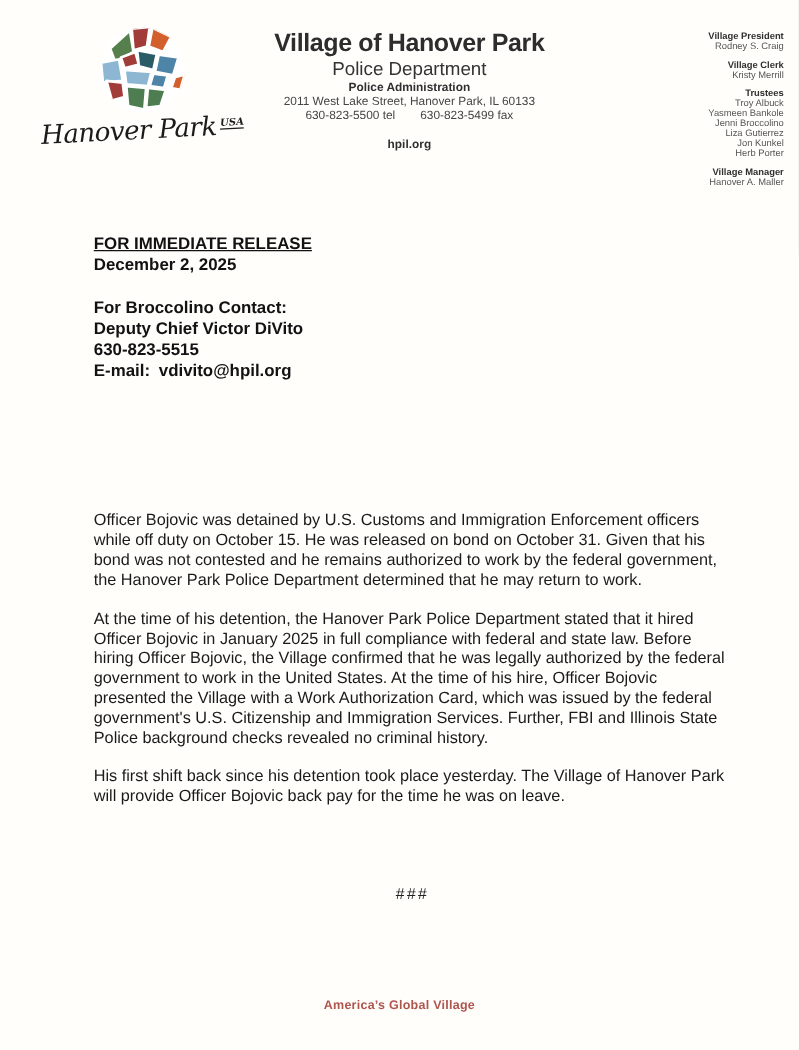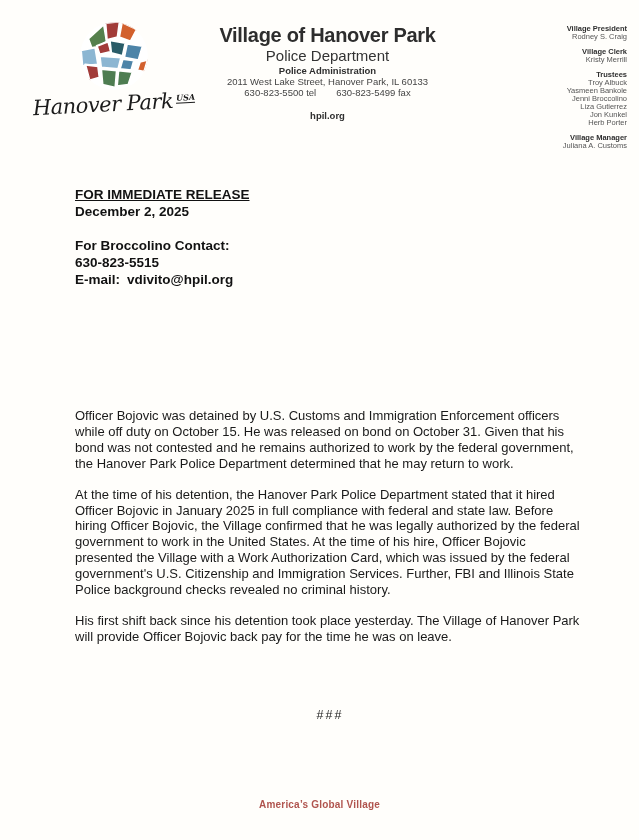--- a/index.html
+++ b/index.html
@@ -132,29 +132,30 @@
       <div class="official-title">Trustees</div>
       <div class="official-name">Troy Albuck</div>
       <div class="official-name">Yasmeen Bankole</div>
       <div class="official-name">Jenni Broccolino</div>
       <div class="official-name">Liza Gutierrez</div>
       <div class="official-name">Jon Kunkel</div>
       <div class="official-name">Herb Porter</div>
     </div>
     <div class="official-group">
       <div class="official-title">Village Manager</div>
-      <div class="official-name">Juliana A. Customs</div>
+      <div class="official-name">Hanover A. Maller</div>
     </div>
   </div>
 
   <div class="release">
     <div class="release-label">FOR IMMEDIATE RELEASE</div>
     <div class="release-date">December 2, 2025</div>
     <div class="contact">
       <div>For Broccolino Contact:</div>
+      <div>Deputy Chief Victor DiVito</div>
       <div>630-823-5515</div>
       <div><span>E-mail:</span><span class="email-name">vdivito@hpil.org</span></div>
     </div>
   </div>
 
 
   <div class="body-text">
     <p>Officer Bojovic was detained by U.S. Customs and Immigration Enforcement officers while off duty on October 15. He was released on bond on October 31. Given that his bond was not contested and he remains authorized to work by the federal government, the Hanover Park Police Department determined that he may return to work.</p>
     <p>At the time of his detention, the Hanover Park Police Department stated that it hired Officer Bojovic in January 2025 in full compliance with federal and state law. Before hiring Officer Bojovic, the Village confirmed that he was legally authorized by the federal government to work in the United States. At the time of his hire, Officer Bojovic presented the Village with a Work Authorization Card, which was issued by the federal government's U.S. Citizenship and Immigration Services. Further, FBI and Illinois State Police background checks revealed no criminal history.</p>
     <p>His first shift back since his detention took place yesterday. The Village of Hanover Park will provide Officer Bojovic back pay for the time he was on leave.</p>

